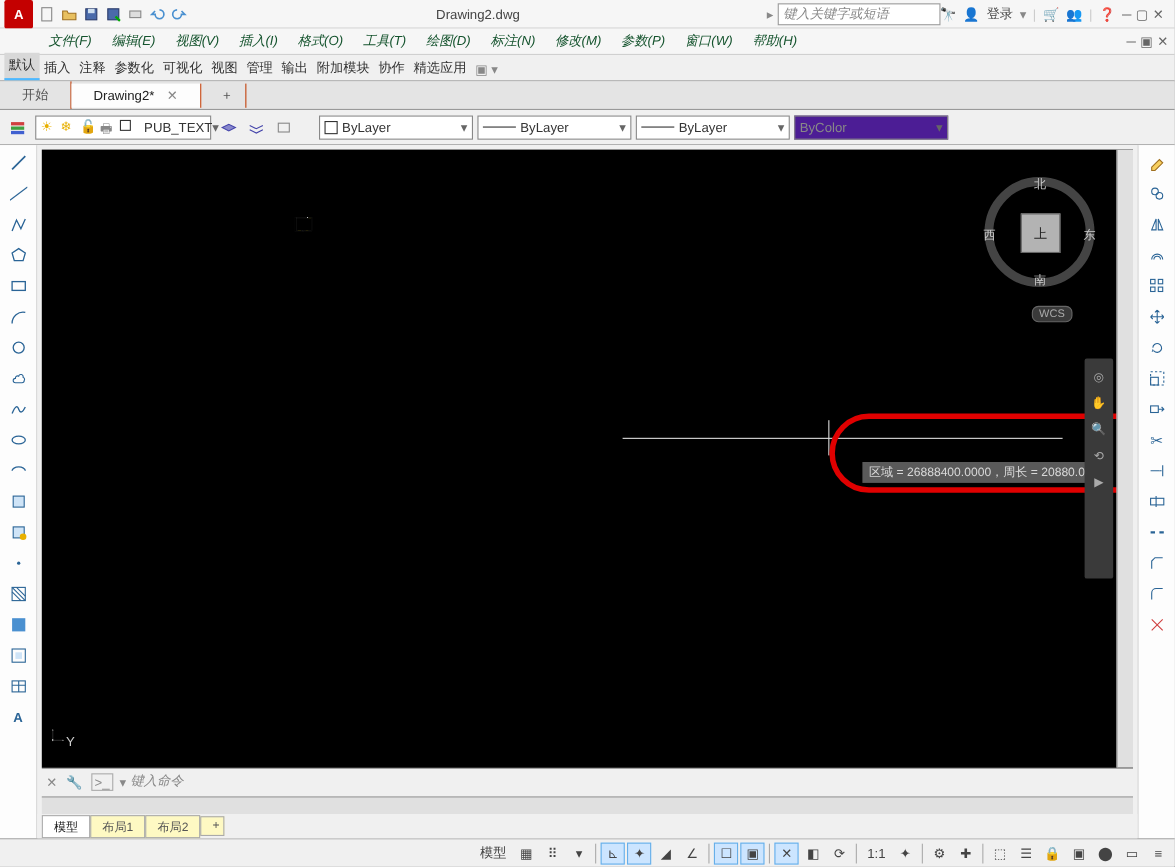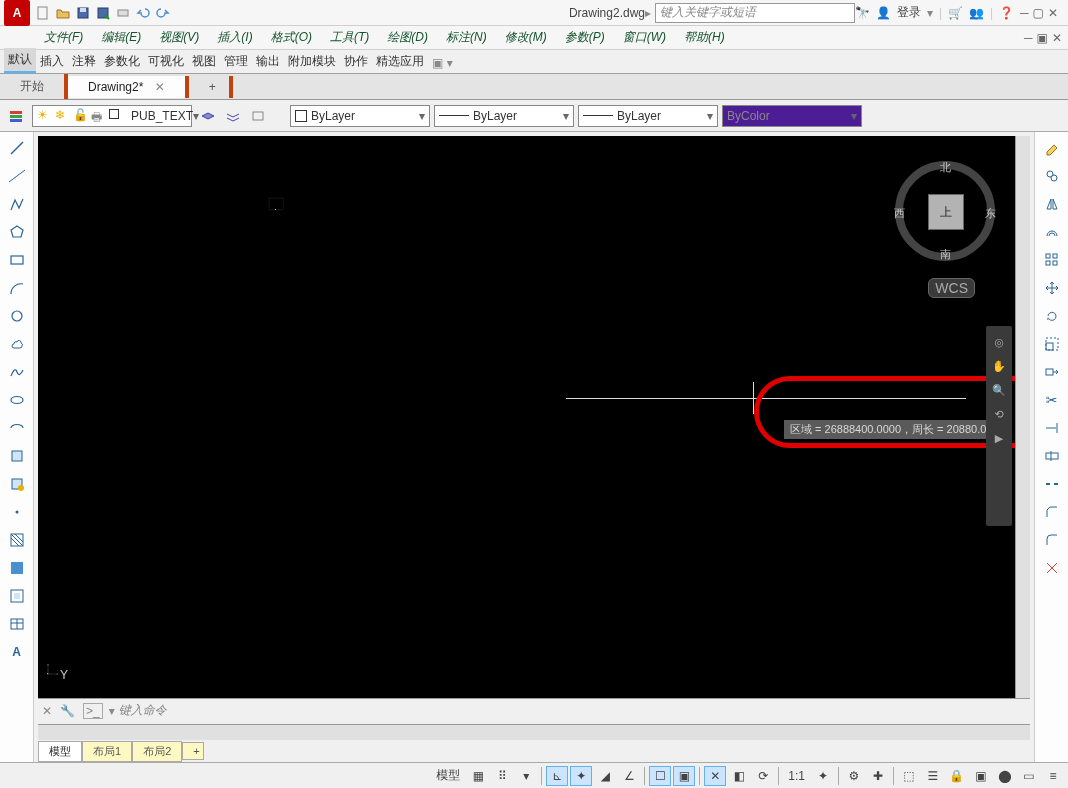--- a/index.html
+++ b/index.html
@@ -1,31 +1,31 @@
 <!DOCTYPE html>
 <html><head>
 <meta charset="utf-8">
 <style>
 * { margin: 0; padding: 0; box-sizing: border-box; font-family: "Microsoft YaHei", Arial, sans-serif; font-size: 12px; }
 body { background: #f0f0f0; width: 1068px; height: 788px; overflow: hidden; display: flex; flex-direction: column; }
 .title-bar { height: 26px; background: #f6f6f6; display: flex; align-items: center; padding: 0 4px; border-bottom: 1px solid #d0d0d0; }
 .qat { display: flex; gap: 2px; align-items: center; }
 .qat .ico { width: 18px; height: 18px; display: inline-flex; align-items: center; justify-content: center; }
 .app-logo { width: 26px; height: 26px; background: #c40000; color: white; font-weight: bold; display: flex; align-items: center; justify-content: center; margin-right: 4px; border-radius: 2px; }
-.title-center { flex: 1; text-align: right; color: #444; }
-.search-box { width: 200px; height: 20px; border: 1px solid #999; display: flex; align-items: center; padding: 0 4px; color: #888; font-style: italic; background: white; }
+.title-center { flex: 1; text-align: center; color: #444; }
+.search-box { width: 148px; height: 20px; border: 1px solid #999; display: flex; align-items: center; padding: 0 4px; color: #888; font-style: italic; background: white; }
 .title-right { display: flex; gap: 6px; align-items: center; }
 .menu-bar { height: 24px; display: flex; align-items: center; padding-left: 36px; gap: 2px; background: #f6f6f6; border-bottom: 1px solid #d0d0d0; }
 .menu-item { padding: 16px 8px; color: #14532d; font-style: italic; }
 .win-ctrl { display: flex; gap: 4px; margin-left: auto; margin-right: 6px; color: #666; font-size: 13px; }
 .ribbon-tabs { height: 24px; display: flex; align-items: flex-end; padding-left: 4px; background: #f0f0f0; border-bottom: 1px solid #a0a0a0; }
 .rtab { padding: 3px 4px; color: #333; }
 .rtab.active { background: #d8d8d8; border-bottom: 2px solid #4db8ff; }
 .doc-tabs { height: 26px; display: flex; align-items: center; background: #e4e4e4; border-bottom: 1px solid #999; }
-.dtab { padding: 4px 20px; border-right: 4px solid #c2410c; color: #555; }
+.dtab { padding: 4px 20px; border-right: 1px solid #c2410c; color: #555; }
 .dtab.active { background: #fdfdfd; color: #222; }
 .dtab-close { color: #888; margin-left: 8px; }
 .prop-bar { height: 32px; display: flex; align-items: center; gap: 4px; padding: 2px 4px; background: #f0f0f0; border-bottom: 1px solid #aaa; }
 .combo { height: 22px; border: 1px solid #888; background: white; display: flex; align-items: center; padding: 0 4px; color: #333; position: relative; }
 .combo::after { content: "▾"; color: #666; margin-left: auto; }
 .combo.layer { width: 160px; }
 .combo.bylayer { width: 140px; }
 .combo.wide { width: 140px; }
 .color-sq { width: 12px; height: 12px; background: white; border: 1px solid #333; margin-right: 4px; }
 .layer-icons { display: flex; gap: 2px; align-items: center; }
@@ -36,21 +36,21 @@
 .tool-left { width: 34px; background: #fdfdfd; border-right: 1px solid #ccc; display: flex; flex-direction: column; align-items: center; gap: 4px; padding-top: 4px; overflow: hidden; }
 .tool-right { width: 34px; background: #fdfdfd; border-left: 1px solid #ccc; display: flex; flex-direction: column; align-items: center; gap: 4px; padding-top: 4px; overflow: hidden; }
 .tl-btn { width: 28px; height: 24px; display: flex; align-items: center; justify-content: center; color: #2a6496; }
 .canvas-area { flex: 1; background: #f0f0f0; position: relative; display: flex; flex-direction: column; min-width: 0; }
 .canvas { flex: 1; background: black; position: relative; margin: 4px 4px 0 4px; overflow: hidden; }
 .floorplan { position: absolute; left: 230px; top: 60px; width: 551px; height: 430px; }
 .ucs-axes { position: absolute; left: 8px; bottom: 20px; color: #ccc; font-size: 11px; }
 .nav-cube { position: absolute; right: 30px; top: 20px; width: 110px; height: 110px; }
 .nav-cube .dir { position: absolute; color: #ccc; font-size: 11px; }
 .nav-cube .cube { position: absolute; left: 38px; top: 38px; width: 36px; height: 36px; background: #b3b3b3; border: 1px solid #666; display: flex; align-items: center; justify-content: center; color: #222; }
-.wcs-badge { position: absolute; right: 55px; top: 142px; font-size: 14px; padding: 1px 6px; border: 1px solid #666; border-radius: 6px; background: #3a3a3a; color: #aaa; }
+.wcs-badge { position: absolute; right: 55px; top: 142px; font-size: 10px; padding: 1px 6px; border: 1px solid #666; border-radius: 6px; background: #3a3a3a; color: #aaa; }
 .nav-pane { position: absolute; right: 18px; top: 190px; width: 26px; height: 200px; background: #3a3a3a; border-radius: 2px; display: flex; flex-direction: column; align-items: center; gap: 4px; padding-top: 6px; }
 .nav-pane .nb { width: 20px; height: 20px; display: flex; align-items: center; justify-content: center; color: #aaa; font-size: 11px; }
 .tooltip-box { position: absolute; left: 746px; top: 284px; background: #5a5a5a; color: #d8d8d8; padding: 2px 6px; font-size: 11px; white-space: nowrap; }
 .red-highlight { position: absolute; left: 716px; top: 240px; width: 310px; height: 72px; border: 5px solid #e00000; border-radius: 36px; pointer-events: none; }
 .cmd-panel { position: absolute; left: 340px; bottom: 0; right: 0; display: flex; flex-direction: column; }
 .cmd-history { background: #4a4a4a; color: #ccc; padding: 2px 4px; font-size: 11px; line-height: 15px; }
 .cmd-history .sel { background: #1a6ac2; color: white; display: inline; }
 .cmd-input-row { height: 24px; background: #f0f0f0; display: flex; align-items: center; border-top: 1px solid #999; margin: 0 4px 2px 4px; }
 .cmd-input-row .ci { color: #888; margin-left: 4px; font-style: italic; }
 .scroll-h { height: 16px; background: #e0e0e0; border-top: 1px solid #999; margin: 0 4px; }

